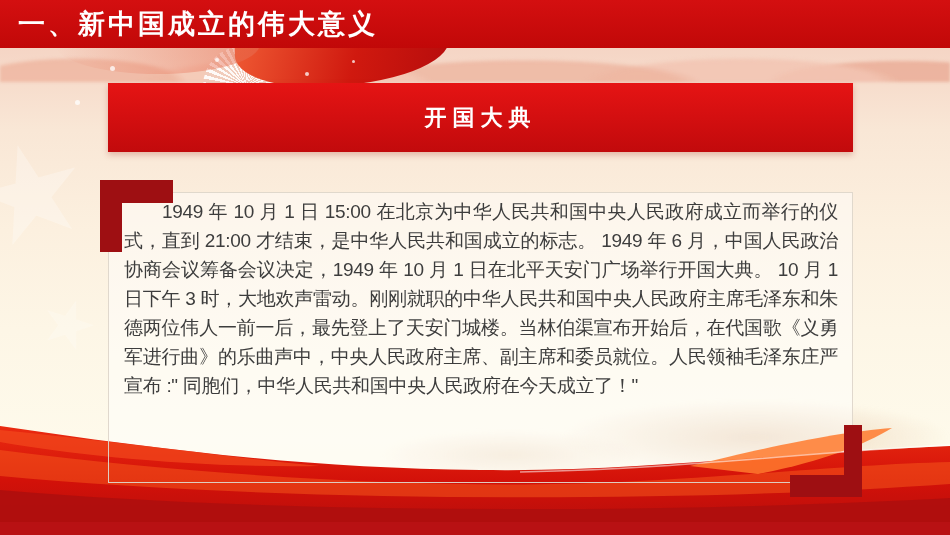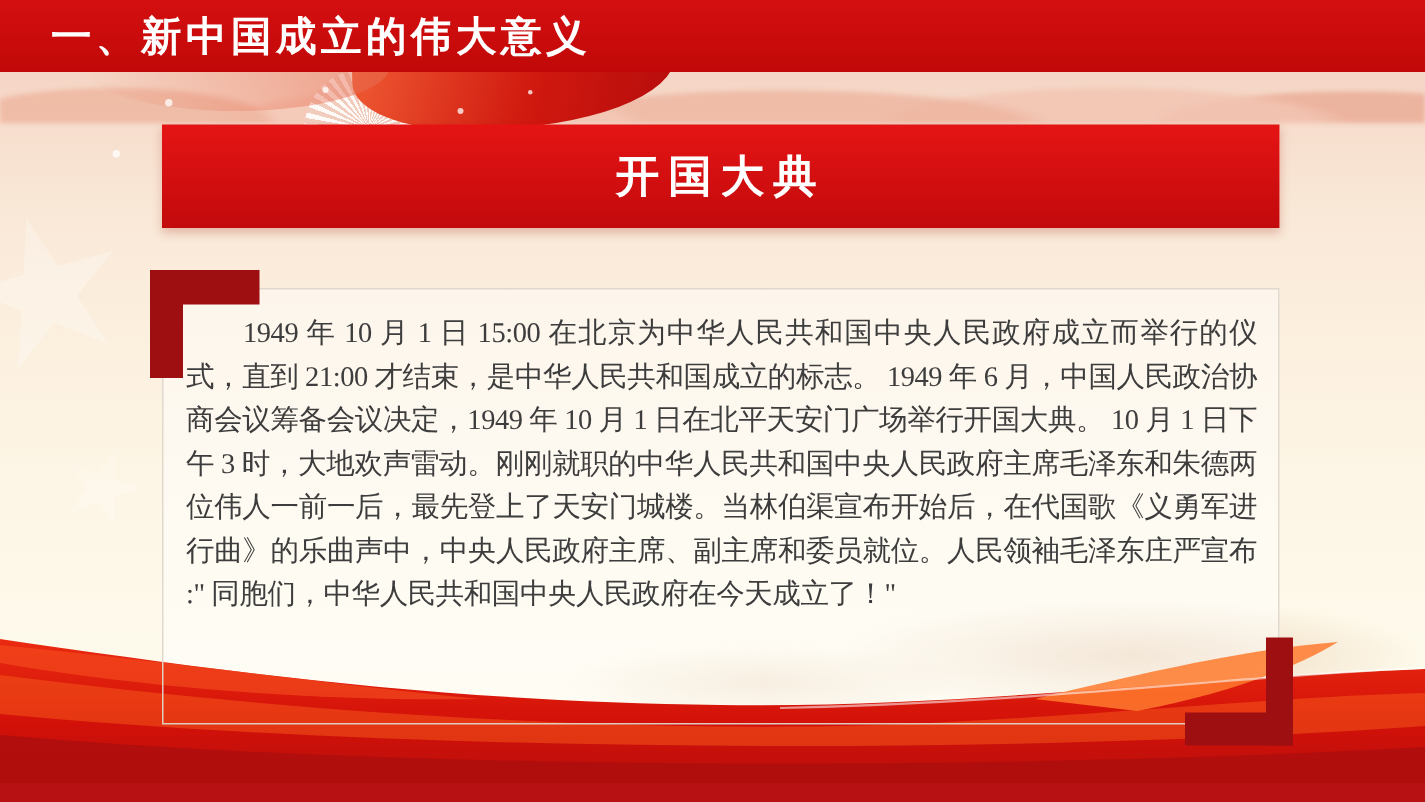--- a/index.html
+++ b/index.html
@@ -39,37 +39,37 @@
   .star1{left:-28px;top:128px;font-size:130px;opacity:.28;transform:rotate(-15deg);}
   .star2{left:40px;top:292px;font-size:64px;opacity:.22;transform:rotate(18deg);}
   .cloud1{left:560px;top:400px;width:390px;height:75px;z-index:1;filter:blur(2px);
     background:radial-gradient(closest-side,rgba(219,179,140,.55),rgba(219,179,140,0));}
   .cloud2{left:380px;top:430px;width:260px;height:50px;z-index:1;filter:blur(2px);
     background:radial-gradient(closest-side,rgba(222,186,148,.40),rgba(222,186,148,0));}
 
   
   .top-banner{left:0;top:0;width:950px;height:48px;z-index:7;
     background:linear-gradient(180deg,#d40f10,#c10808);
-    display:flex;align-items:center;padding-left:34px;box-sizing:border-box;}
+    display:flex;align-items:center;padding-left:18px;box-sizing:border-box;}
   .top-banner span{color:#fff;font-size:27px;font-weight:bold;letter-spacing:3px;}
 
   
   .title-bar{left:108px;top:83px;width:745px;height:69px;z-index:5;
     background:linear-gradient(180deg,var(--title-red-top),var(--title-red-bottom));
     box-shadow:0 3px 6px rgba(160,30,20,.25);
     display:flex;align-items:center;justify-content:center;}
-  .title-bar span{color:#fff;font-size:29px;font-weight:bold;letter-spacing:6px;}
+  .title-bar span{color:#fff;font-size:22px;font-weight:bold;letter-spacing:6px;}
 
   
   .content-bg{left:108px;top:192px;width:745px;height:291px;z-index:2;
     background:rgba(255,255,255,.45);}
   .content-frame{left:108px;top:192px;width:745px;height:291px;z-index:4;
     border:1px solid rgba(222,214,202,.95);box-sizing:border-box;}
   .content-text{left:108px;top:192px;width:745px;height:300px;z-index:5;
-    box-sizing:border-box;padding:16px 15px 0 16px;font-family:Liberation Serif, serif;}
+    box-sizing:border-box;padding:5px 15px 0 16px;}
   .content-text p{margin:0;text-indent:2em;text-align:justify;
     font-size:19px;line-height:29px;letter-spacing:-0.3px;color:var(--text-color);}
 
   
   .bracket-tl{left:100px;top:180px;width:73px;height:72px;z-index:6;box-sizing:border-box;
     border-left:22px solid var(--bracket-red);border-top:23px solid var(--bracket-red);}
   .bracket-br{left:790px;top:425px;width:72px;height:72px;z-index:6;box-sizing:border-box;
     border-right:18px solid var(--bracket-red);border-bottom:22px solid var(--bracket-red);}
 
   

